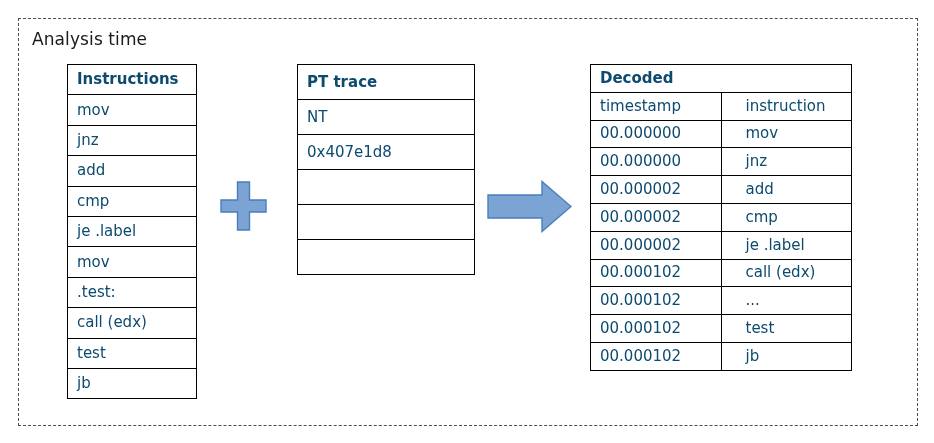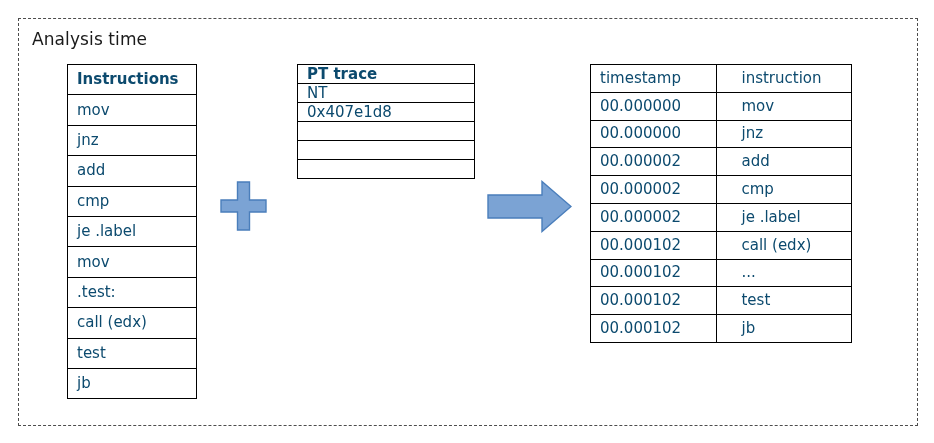--- a/index.html
+++ b/index.html
@@ -65,21 +65,21 @@
   }
   #instructions-table th,
   #instructions-table td { height: 30.4px; }
 
   
   #pt-trace-table {
     left: 297px; top: 64px;
     width: 178px;
   }
   #pt-trace-table th,
-  #pt-trace-table td { height: 19px; }
+  #pt-trace-table td { height: 35px; }
 
   
   #decoded-table {
     left: 590px; top: 64px;
     width: 262px;
   }
   #decoded-table th,
   #decoded-table td { height: 27.8px; }
   #decoded-table .col-ts { width: 126px; }
   #decoded-table .col-ins { width: 134px; padding-left: 24px; }
@@ -182,20 +182,23 @@
 
   <div class="arrow-shape">
     <svg width="85" height="53" viewBox="0 0 85 53" xmlns="http://www.w3.org/2000/svg">
       <path d="M1 15 H55 V1.5 L84 26.5 L55 51.5 V38 H1 Z" fill="#7ba3d4" stroke="#4a7ebb" stroke-width="1.4" stroke-linejoin="miter"></path>
     </svg>
   </div>
 
   <table class="tbl" id="decoded-table">
     <thead>
       <tr>
+        <th class="hdr-bold hdr-center" colspan="2">Decoded</th>
+      </tr>
+      <tr>
         <th class="col-ts">timestamp</th>
         <th class="col-ins">instruction</th>
       </tr>
     </thead>
     <tbody id="decoded-body">
         <tr>
           <td class="col-ts">00.000000</td>
           <td class="col-ins">mov</td>
         </tr>
         <tr>

